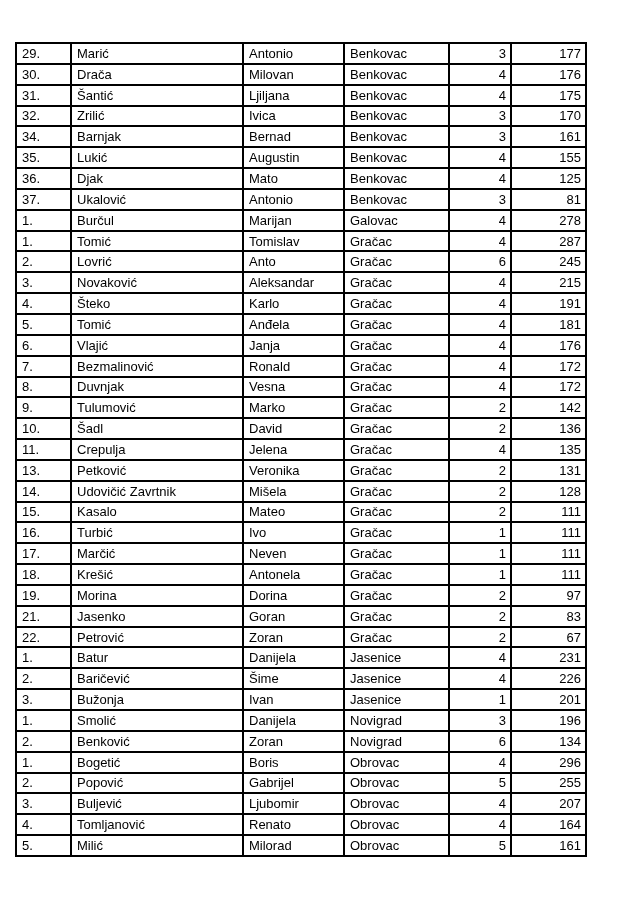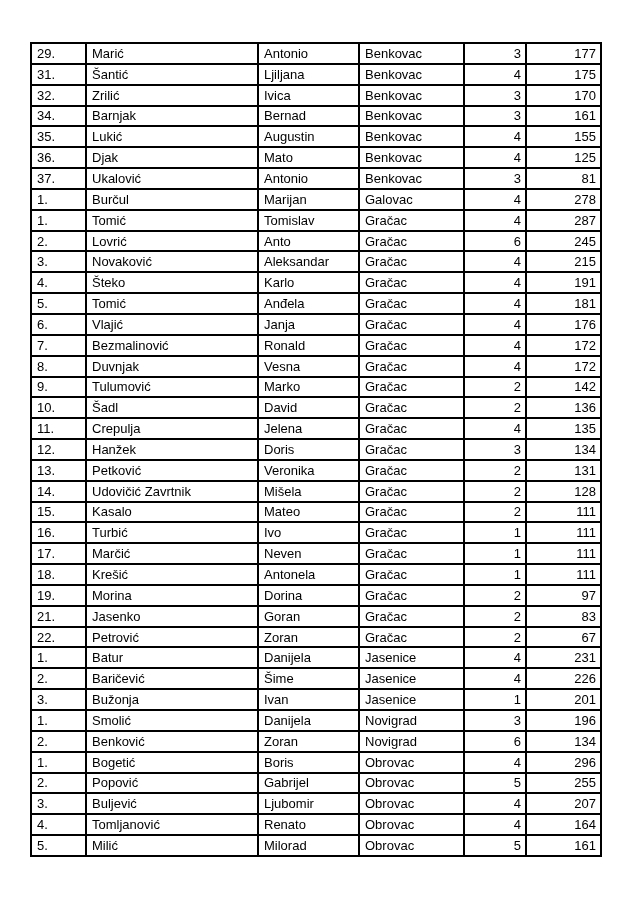--- a/index.html
+++ b/index.html
@@ -18,21 +18,20 @@
   table.results {
     position: absolute;
     left: 15px;
     top: 42px;
     width: 570px;
     height: 815px;
     border-collapse: collapse;
     table-layout: fixed;
     font-size: 13px;
     color: #000000;
-    margin-left: 15px;
   }
   table.results td {
     border: 2px solid #000000;
     padding: 0;
     overflow: hidden;
     white-space: nowrap;
     vertical-align: middle;
     line-height: 1;
   }
   table.results td.txt {
@@ -60,20 +59,28 @@
     <tbody>
         <tr>
           <td class="txt">29.</td>
           <td class="txt">Marić</td>
           <td class="txt">Antonio</td>
           <td class="txt">Benkovac</td>
           <td class="num">3</td>
           <td class="num">177</td>
         </tr>
         <tr>
+          <td class="txt">30.</td>
+          <td class="txt">Drača</td>
+          <td class="txt">Milovan</td>
+          <td class="txt">Benkovac</td>
+          <td class="num">4</td>
+          <td class="num">176</td>
+        </tr>
+        <tr>
           <td class="txt">31.</td>
           <td class="txt">Šantić</td>
           <td class="txt">Ljiljana</td>
           <td class="txt">Benkovac</td>
           <td class="num">4</td>
           <td class="num">175</td>
         </tr>
         <tr>
           <td class="txt">32.</td>
           <td class="txt">Zrilić</td>
@@ -202,28 +209,20 @@
           <td class="num">2</td>
           <td class="num">136</td>
         </tr>
         <tr>
           <td class="txt">11.</td>
           <td class="txt">Crepulja</td>
           <td class="txt">Jelena</td>
           <td class="txt">Gračac</td>
           <td class="num">4</td>
           <td class="num">135</td>
-        </tr>
-        <tr>
-          <td class="txt">12.</td>
-          <td class="txt">Hanžek</td>
-          <td class="txt">Doris</td>
-          <td class="txt">Gračac</td>
-          <td class="num">3</td>
-          <td class="num">134</td>
         </tr>
         <tr>
           <td class="txt">13.</td>
           <td class="txt">Petković</td>
           <td class="txt">Veronika</td>
           <td class="txt">Gračac</td>
           <td class="num">2</td>
           <td class="num">131</td>
         </tr>
         <tr>

